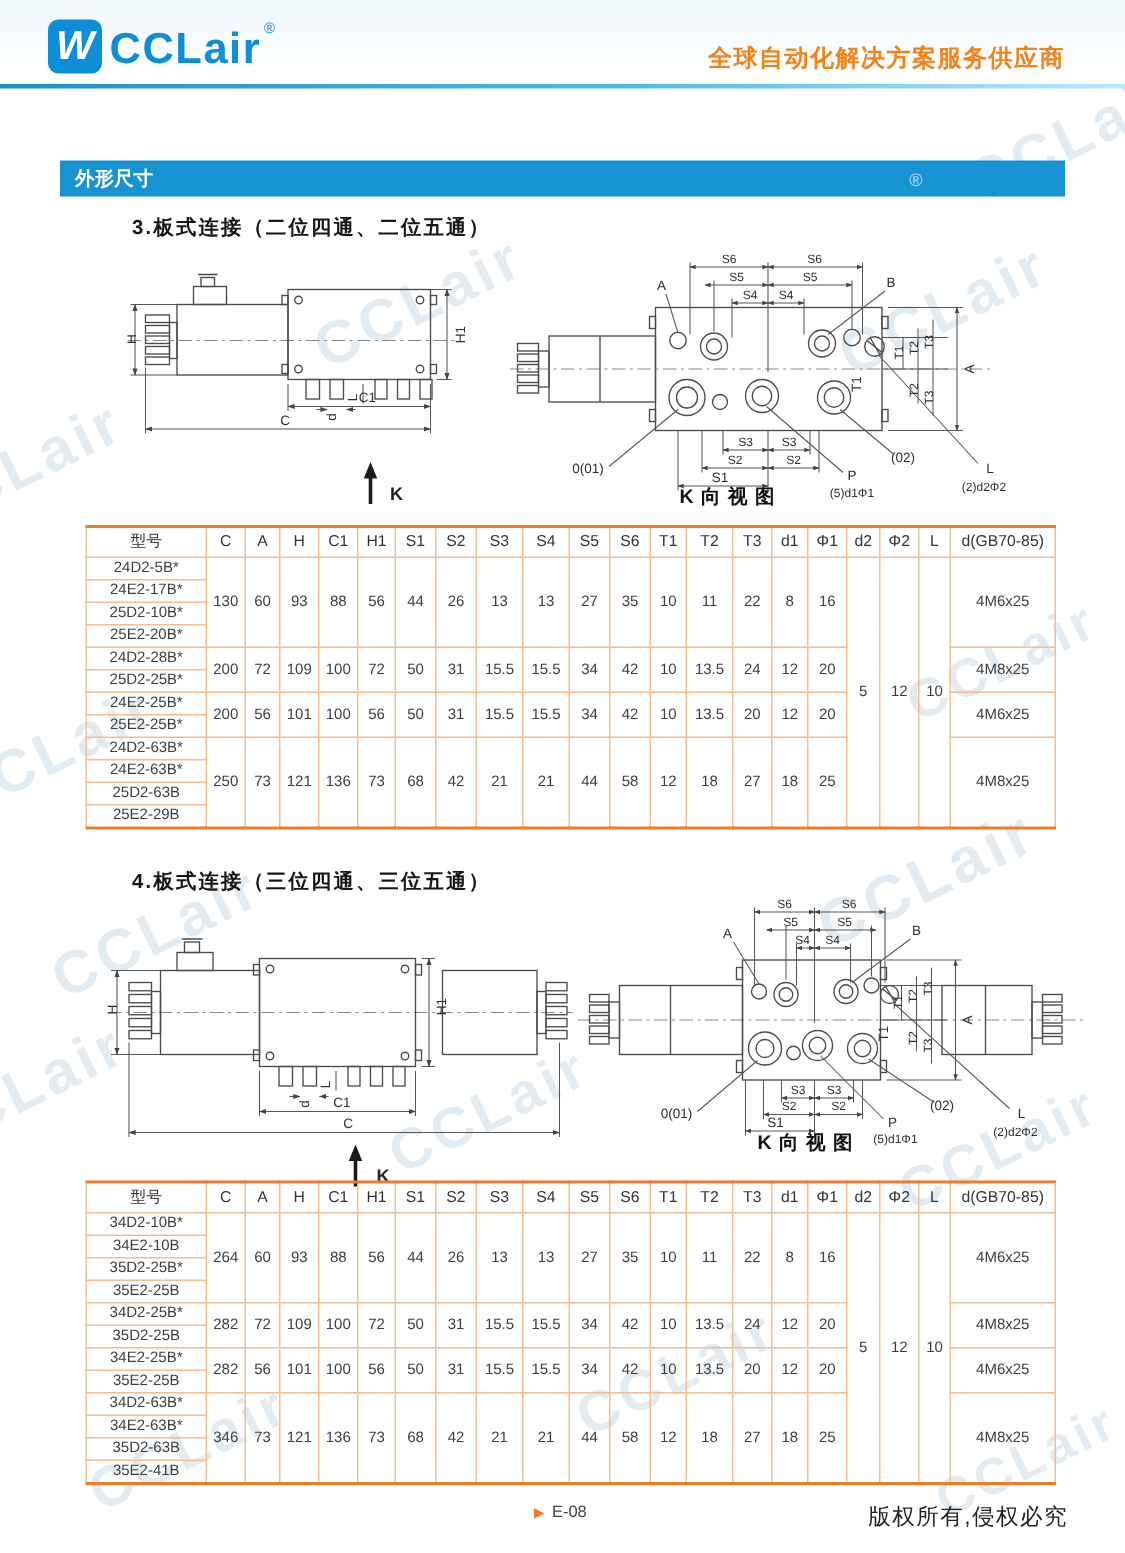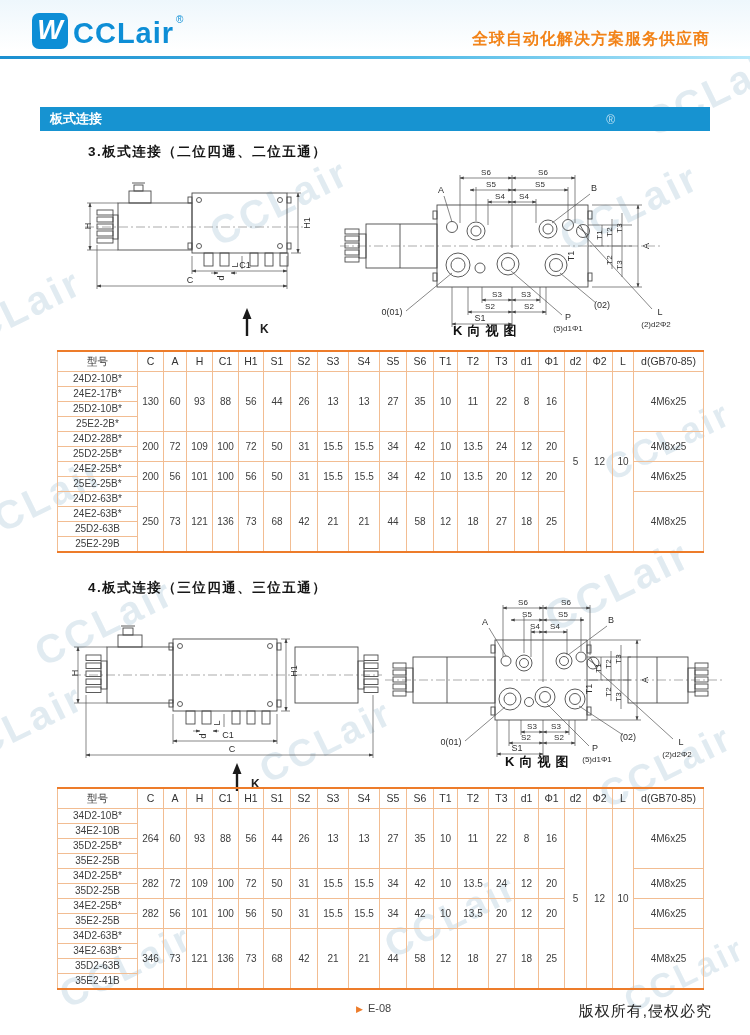--- a/index.html
+++ b/index.html
@@ -76,21 +76,21 @@
 <div class="topbar"></div>
 <div class="divider"></div>
 <div class="logo">
   <div class="logo-mark">W</div>
   <div class="logo-text">CCLair</div>
   <div class="logo-reg">®</div>
 </div>
 <div class="slogan">全球自动化解决方案服务供应商</div>
 
 <div class="band">
-  <span>板式连接</span>
+  <span>外形尺寸</span>
   <span class="band-reg">®</span>
 </div>
 
 <div class="sec-title" id="sec3-title">3.板式连接（二位四通、二位五通）</div>
 
 <svg class="dwg" style="left:85px;top:170px;" width="230" height="170" viewBox="0 0 230 170">
   <defs>
     <marker id="ah1" viewBox="0 0 10 10" refX="9" refY="5" markerWidth="7" markerHeight="7" orient="auto-start-reverse">
       <path d="M0,1.5 L10,5 L0,8.5 z" fill="#444"></path>
     </marker>
@@ -314,21 +314,21 @@
         <th>d1</th>
         <th>Φ1</th>
         <th>d2</th>
         <th>Φ2</th>
         <th>L</th>
         <th>d(GB70-85)</th>
       </tr>
     </thead>
   <tbody>
       <tr>
-        <td>24D2-10B*</td>
+        <td>24D2-5B*</td>
         <td rowspan="4">130</td>
         <td rowspan="4">60</td>
         <td rowspan="4">93</td>
         <td rowspan="4">88</td>
         <td rowspan="4">56</td>
         <td rowspan="4">44</td>
         <td rowspan="4">26</td>
         <td rowspan="4">13</td>
         <td rowspan="4">13</td>
         <td rowspan="4">27</td>
@@ -343,21 +343,21 @@
         <td rowspan="12">10</td>
         <td rowspan="4">4M6x25</td>
       </tr>
       <tr>
         <td>24E2-17B*</td>
       </tr>
       <tr>
         <td>25D2-10B*</td>
       </tr>
       <tr>
-        <td>25E2-2B*</td>
+        <td>25E2-20B*</td>
       </tr>
       <tr>
         <td>24D2-28B*</td>
         <td rowspan="2">200</td>
         <td rowspan="2">72</td>
         <td rowspan="2">109</td>
         <td rowspan="2">100</td>
         <td rowspan="2">72</td>
         <td rowspan="2">50</td>
         <td rowspan="2">31</td>

